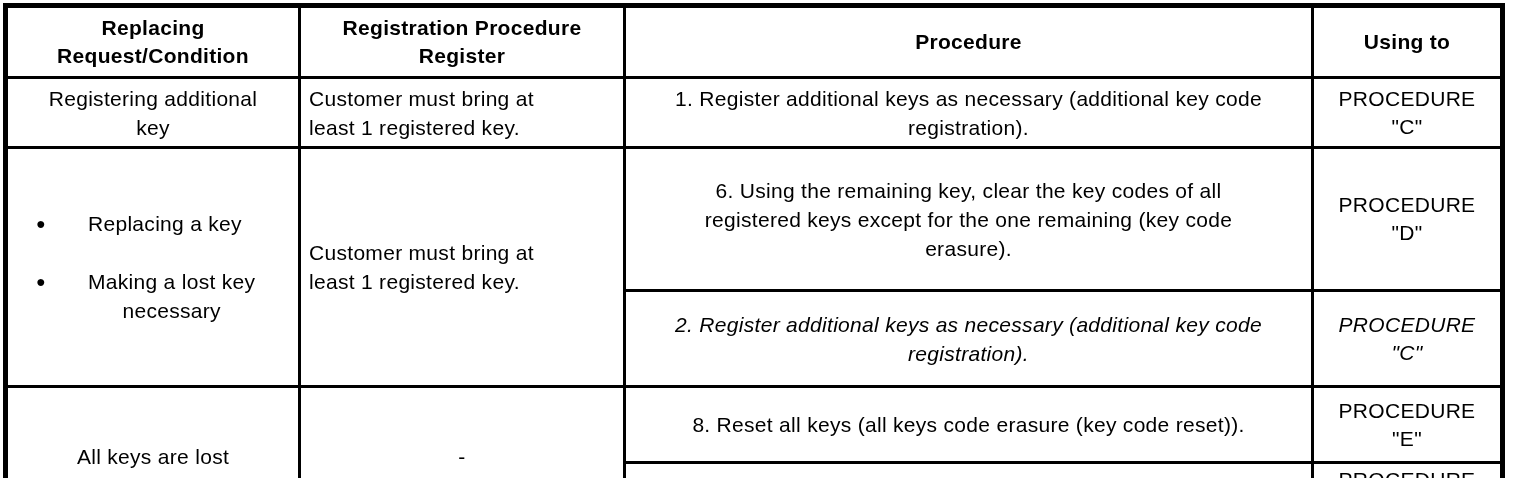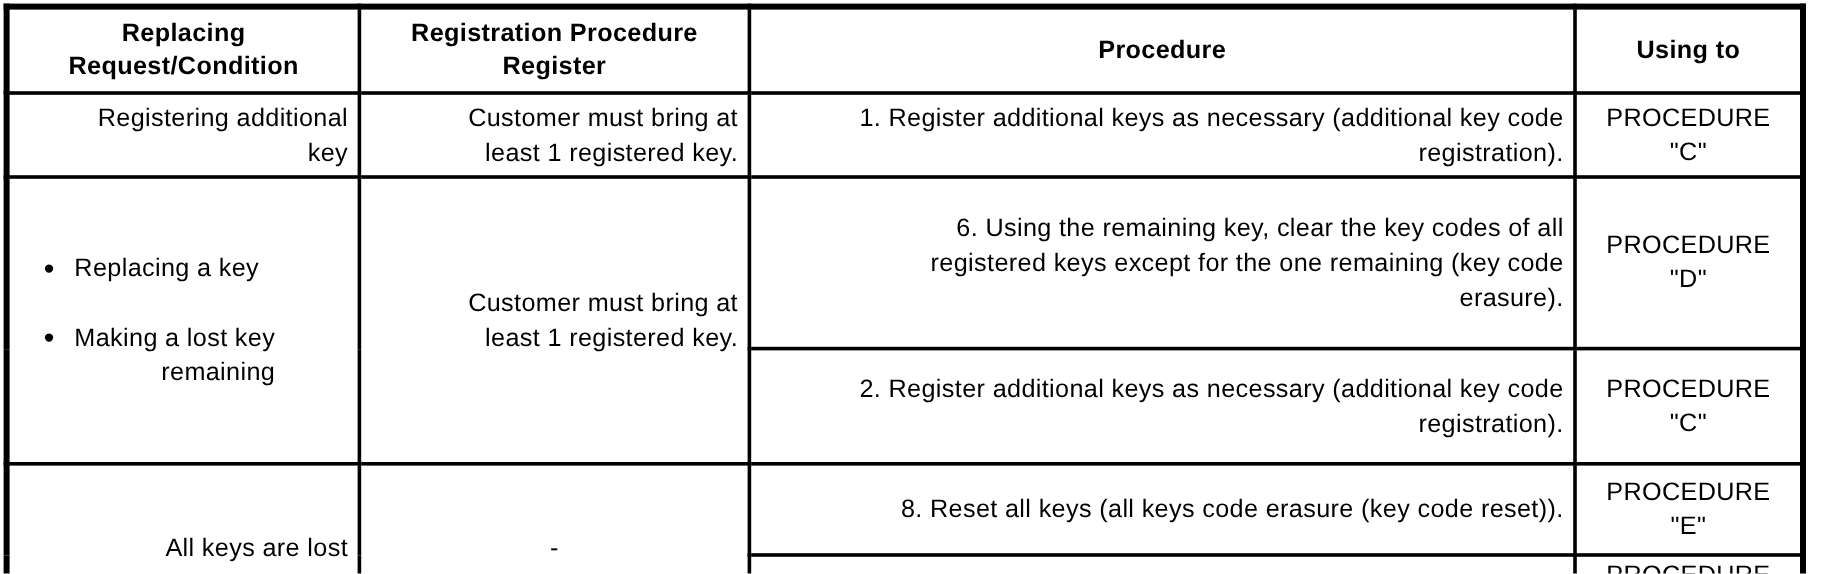--- a/index.html
+++ b/index.html
@@ -36,54 +36,55 @@
     line-height: 29px;
     letter-spacing: 0.3px;
     white-space: pre-line;
     overflow: hidden;
   }
   th {
     font-weight: bold;
     text-align: center;
     line-height: 28px;
   }
-  td.request-cell   { text-align: right; }
-  td.condition-cell { text-align: right; }
+  td.request-cell   { text-align: center; }
+  td.condition-cell { text-align: left; }
   td.condition-center { text-align: center; }
-  td.procedure-cell { text-align: right; }
+  td.procedure-cell { text-align: center; }
   td.refer-cell {
     text-align: center;
     line-height: 28px;
     padding: 2px 4px;
   }
 
   tr.h-head { height: 72px; }
   tr.h-r1   { height: 70px; }
   tr.h-r2a  { height: 100px; }
-  tr.h-r2b  { height: 67px; }
+  tr.h-r2b  { height: 67px; font-style: italic; }
   tr.h-r3a  { height: 76px; }
   tr.h-r3b  { height: 64px; }
 
   ul.bullet-list {
     list-style: none;
     margin: 0;
     padding: 0 0 0 20px;
   }
   ul.bullet-list li {
     display: flex;
     align-items: flex-start;
   }
   .bullet-dot {
     flex: 0 0 auto;
     font-size: 16px;
     line-height: 29px;
     margin-right: 16px;
   }
   .bullet-text {
     white-space: pre-line;
+    margin-left: 26px;
   }
 </style>
 </head>
 <body>
 
 <div class="page">
   <table class="proc-table">
     <colgroup>
       <col class="c1">
         <col class="c2">
@@ -115,21 +116,21 @@
     <tr class="h-r2a">
       <td class="request-cell" rowspan="2">
         <ul class="bullet-list">
           <li>
             <span class="bullet-dot">●</span>
             <span class="bullet-text">Replacing a key</span>
           </li>
           <li>
             <span class="bullet-dot">●</span>
             <span class="bullet-text">Making a lost key
-remaining</span>
+necessary</span>
           </li>
         </ul>
       </td>
       <td class="condition-cell" rowspan="2">Customer must bring at
 least 1 registered key.</td>
       <td class="procedure-cell">6. Using the remaining key, clear the key codes of all
 registered keys except for the one remaining (key code
 erasure).</td>
       <td class="refer-cell">PROCEDURE
 "D"</td>

